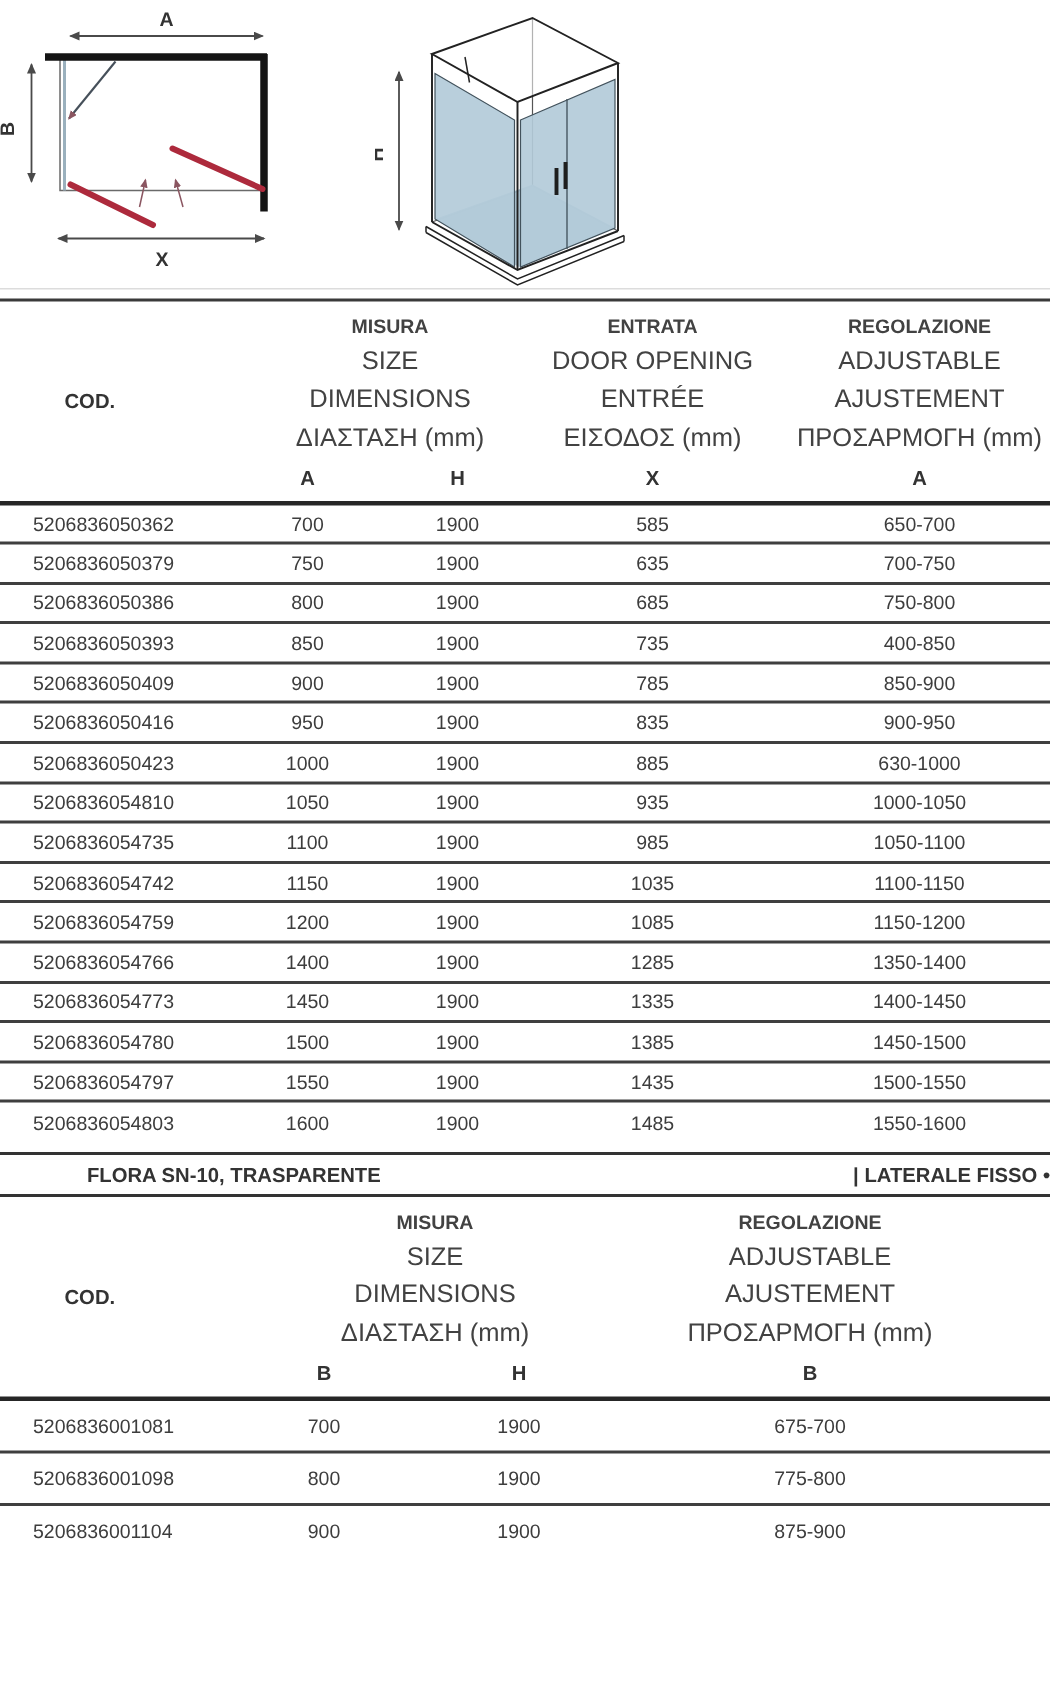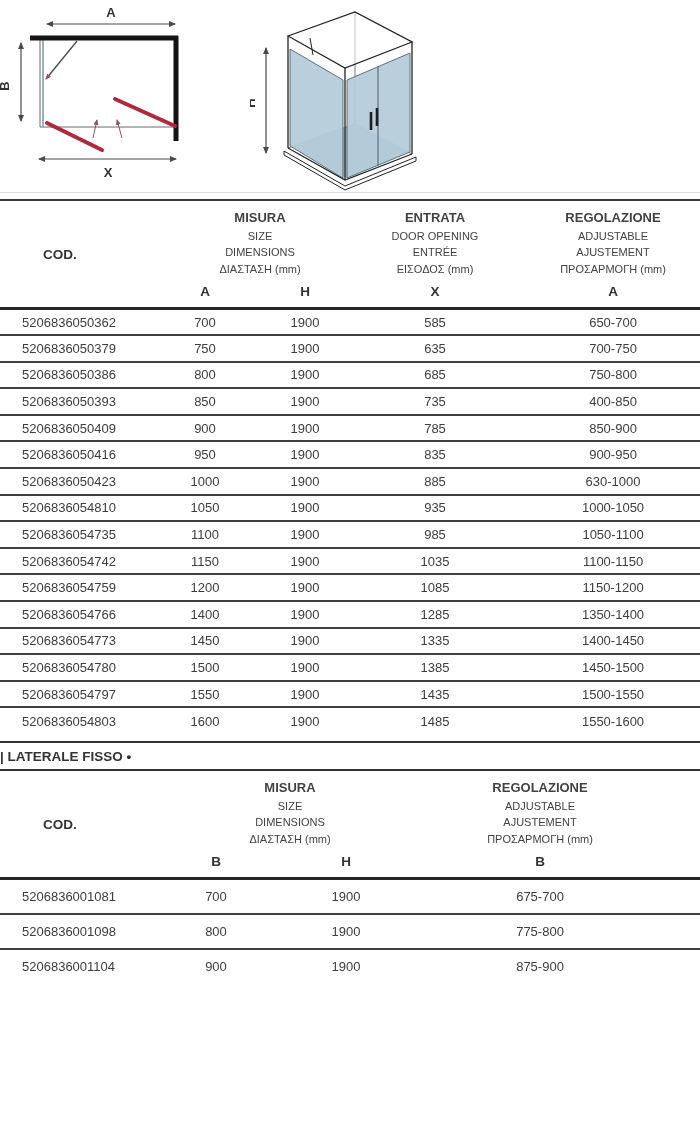--- a/index.html
+++ b/index.html
@@ -19,21 +19,21 @@
 
   
   table { width:700px; border-collapse:collapse; table-layout:fixed; }
   th, td { padding:0; font-weight:normal; }
   .pre-rule { height:1px; background:#dcdcdc; margin:0 0 6px 0; }
 
   thead { border-bottom:3px solid #262626; }
   .t1 { border-top:2px solid #3a3a3a; }
 
   .hdr-block { text-align:center; padding:7px 0 5px 0; }
-  .hdr-block span { display:block; font-size:11px; line-height:1.5; color:#424242; }
+  .hdr-block span { display:block; font-size:17px; line-height:1.5; color:#424242; }
   .hdr-block span.l0 { font-weight:bold; font-size:13px; }
 
   th.cod { text-align:left; padding-left:43px; font-weight:bold; font-size:13.5px; vertical-align:middle; color:#333; }
   tr.subhead th { font-weight:bold; font-size:13.5px; text-align:center; padding:2px 0 8px 0; color:#333; }
 
   tbody td { font-size:13px; color:#3d3d3d; text-align:center; }
   .t1 tbody tr { height:26.6px;padding-left:12px; }
   .t2 tbody tr { height:35px;margin-left:44px; }
   tbody tr:not(:first-child) { border-top:2px solid #3f3f3f; }
   td.c-cod { text-align:left; padding-left:22px; }
@@ -43,21 +43,21 @@
   .t2 .c-adj, .t2 .sub-adj, .t2 .hdr-adj { padding-right:40px; }
 
   
   .section-band {
     margin-top:7px; height:30px;
     border-top:2px solid #333; border-bottom:2px solid #333;
     display:flex; align-items:center;
     font-weight:bold; font-size:13.5px; color:#333;
   }
   .band-left  { flex:0 0 385px; padding-left:58px; }
-  .band-right { flex:1; }
+  .band-right { flex:1;text-align:right; }
 </style>
 </head>
 <body>
 
 <div class="sheet">
 
   <div class="diagram-band">
 
     <svg id="topview-svg" width="215" height="185" viewBox="0 0 215 185">
       <defs>
@@ -280,20 +280,21 @@
           <td class="c-cod">5206836054803</td>
           <td>1600</td>
           <td>1900</td>
           <td>1485</td>
           <td class="c-adj">1550-1600</td>
         </tr>
     </tbody>
   </table>
 
   <div class="section-band">
+    <span class="band-left">FLORA SN-10, TRASPARENTE</span>
     <span class="band-right">| LATERALE FISSO •</span>
   </div>
 
   <table class="t2">
     <colgroup>
         <col style="width:160px">
         <col style="width:112px">
         <col style="width:148px">
         <col style="width:280px">
       </colgroup>

